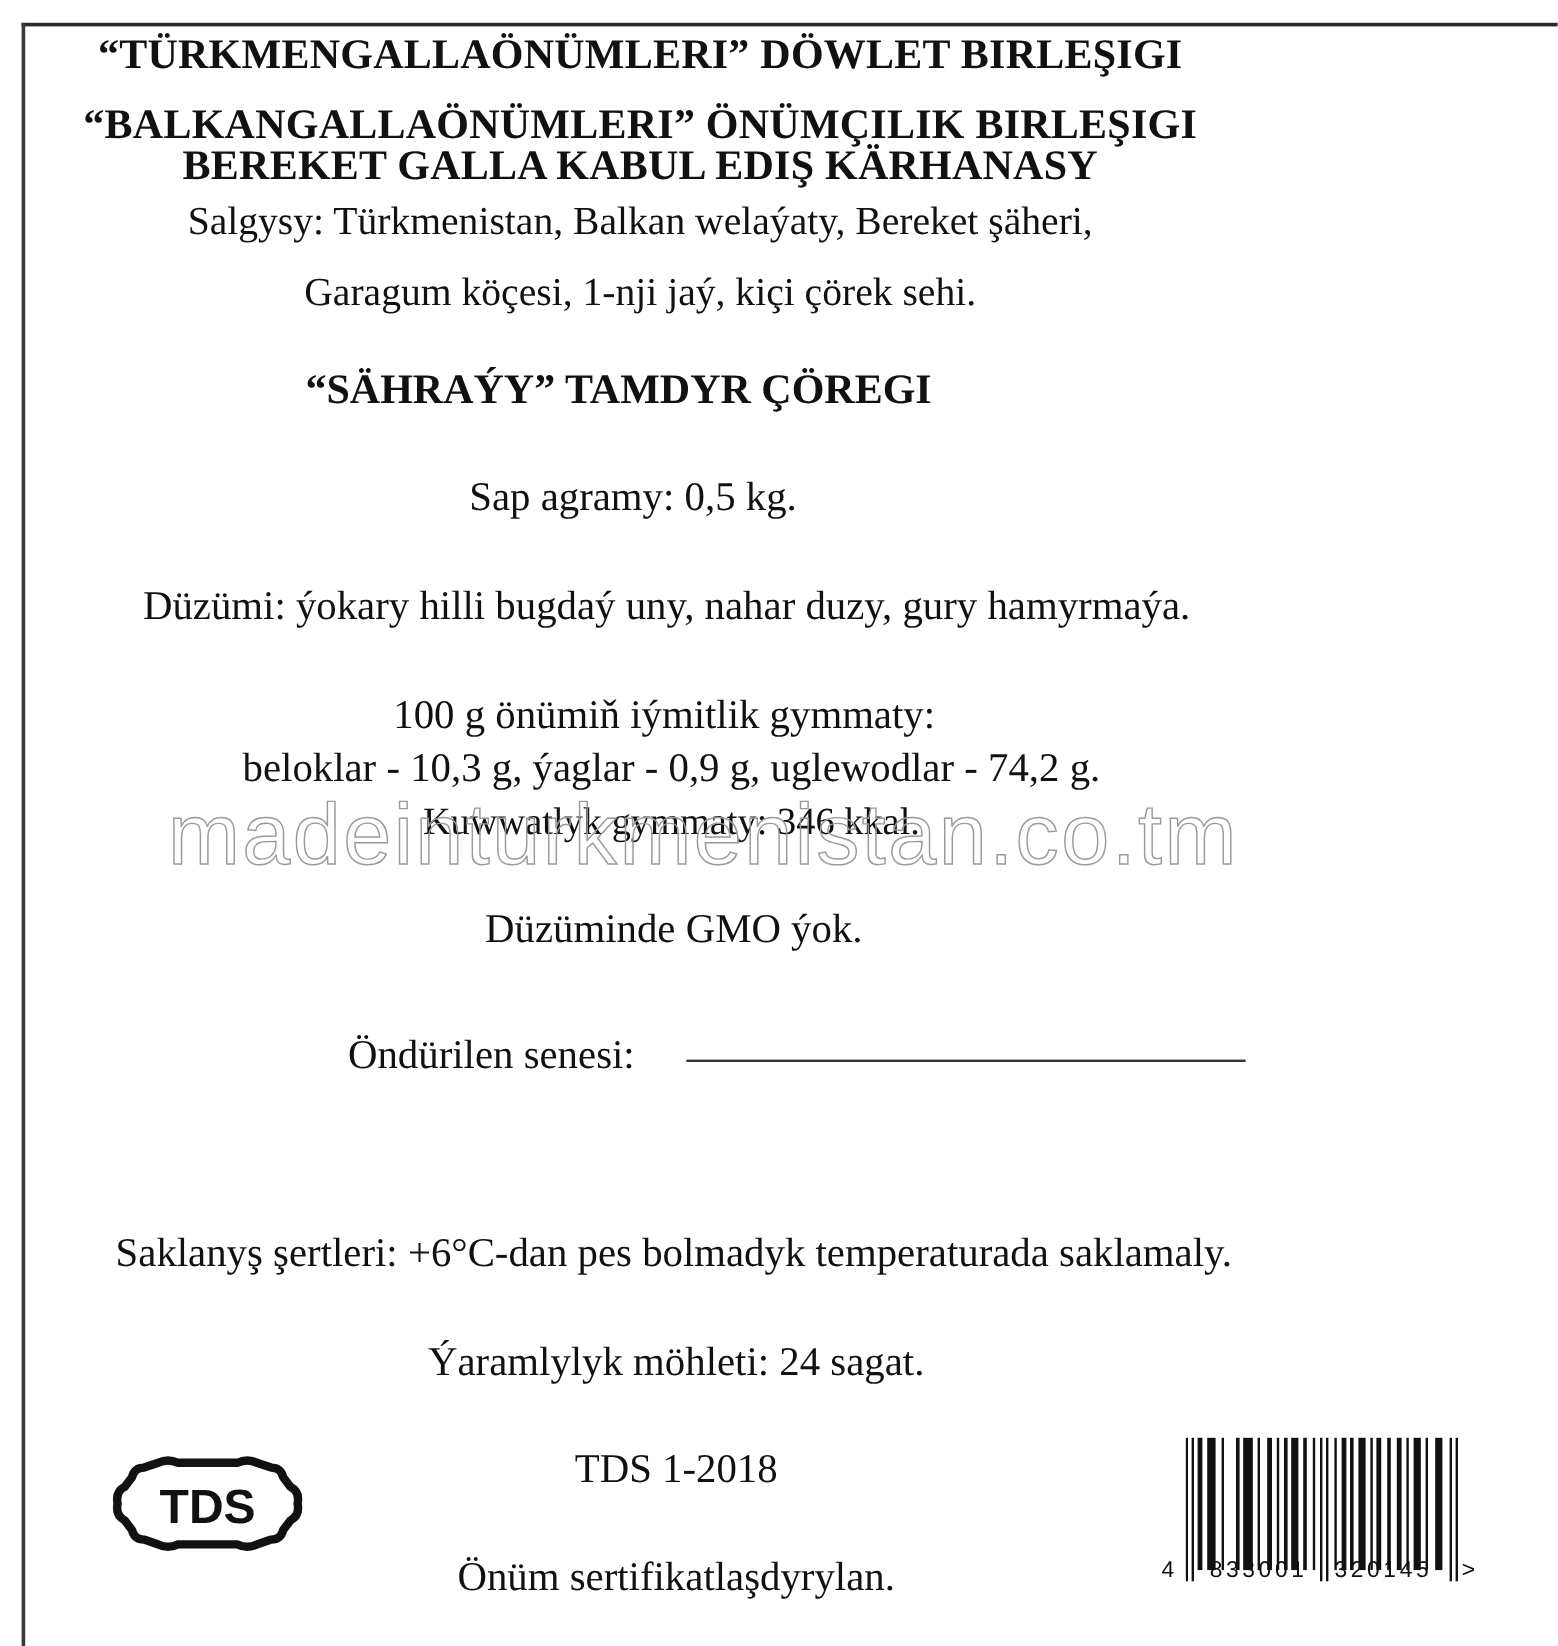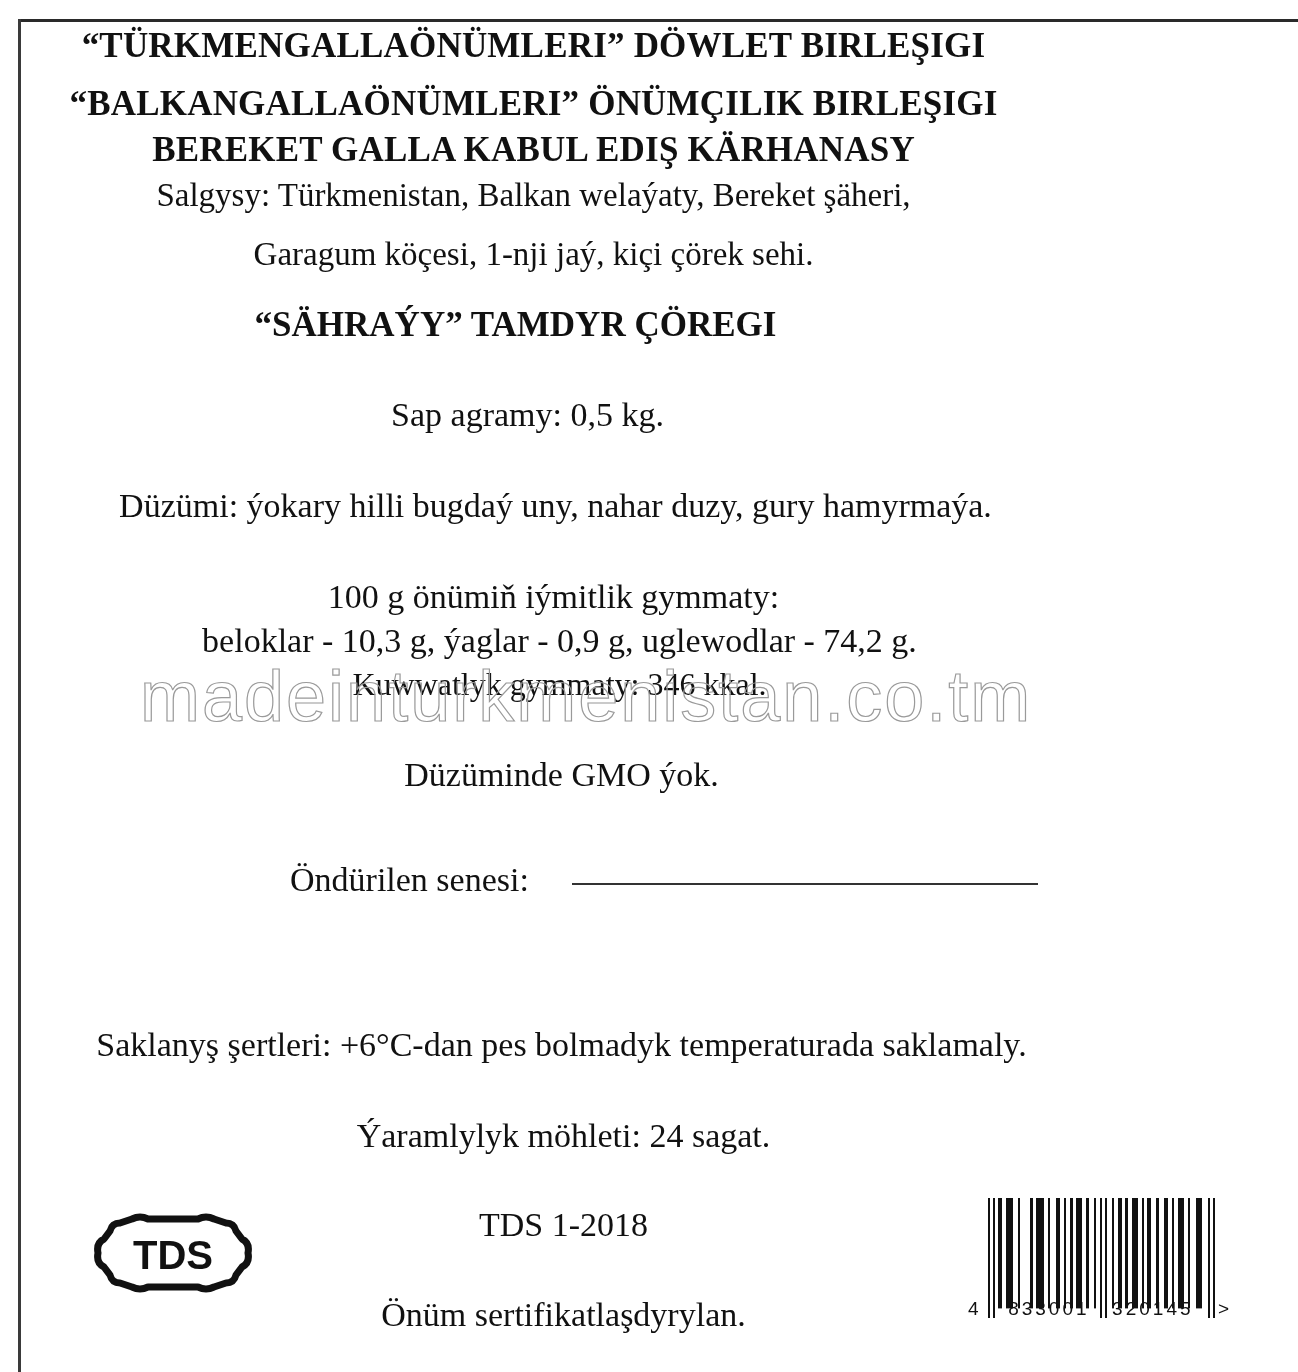--- a/index.html
+++ b/index.html
@@ -2,42 +2,42 @@
 <html><head>
 <meta charset="utf-8">
 <style>
   html, body { margin:0; padding:0; background:#ffffff; }
   body { width:1298px; height:1372px; position:relative; overflow:hidden;
          font-family:"Liberation Serif","DejaVu Serif",serif; color:#111; }
   .frame-top { position:absolute; left:18px; top:19px; width:1280px; height:0; border-top:3px solid #2a2a2a; }
   .frame-left { position:absolute; left:18px; top:19px; width:0; height:1353px; border-left:3px solid #3a3a3a; }
   .line { position:absolute; left:0; width:1067px; text-align:center; white-space:nowrap; }
   .hdr { font-weight:bold; font-size:35px; letter-spacing:0.2px; }
-  .addr { font-size:33px;margin-top:10px; }
+  .addr { font-size:33px; }
   .body { font-size:34px; }
   .title { font-weight:bold; font-size:35px; }
   .date-row { position:absolute; top:845px; left:290px; font-size:34px; white-space:nowrap;margin-top:16px; }
   .date-line { position:absolute; left:572px; top:883px; width:466px; height:0; border-top:2px solid #333; }
   .watermark { position:absolute; left:140px; top:655px; font-family:"Liberation Sans","DejaVu Sans",sans-serif;
                font-size:72px; letter-spacing:2px; color:transparent; -webkit-text-stroke:1.2px #9a9a9a;
                white-space:nowrap; pointer-events:none; }
   .logo { position:absolute; left:92px; top:1213px; width:162px; height:80px; }
   .barcode { position:absolute; left:988px; top:1198px; width:240px; height:120px; }
   .barcode-digits { position:absolute; top:1298px; left:968px; font-family:"Liberation Sans","DejaVu Sans",sans-serif;
                     font-size:19px; letter-spacing:3px; white-space:nowrap; }
 </style>
 </head>
 <body>
 
 <div class="frame-top"></div>
 <div class="frame-left"></div>
 
 <div class="line hdr" style="top:26px;">“TÜRKMENGALLAÖNÜMLERI” DÖWLET BIRLEŞIGI</div>
 <div class="line hdr" style="top:72px;margin-top:12px;">“BALKANGALLAÖNÜMLERI” ÖNÜMÇILIK BIRLEŞIGI</div>
-<div class="line hdr" style="top:130px;">BEREKET GALLA KABUL EDIŞ KÄRHANASY</div>
+<div class="line hdr" style="top:118px;">BEREKET GALLA KABUL EDIŞ KÄRHANASY</div>
 <div class="line addr" style="top:167px;">Salgysy: Türkmenistan, Balkan welaýaty, Bereket şäheri,</div>
 <div class="line addr" style="top:226px;">Garagum köçesi, 1-nji jaý, kiçi çörek sehi.</div>
 
 <div class="line title" style="top:305px; left:-18px;">“SÄHRAÝY” TAMDYR ÇÖREGI</div>
 <div class="line body" style="top:396px; left:-6px;">Sap agramy: 0,5 kg.</div>
 <div class="line body" style="top:487px; left:22px;">Düzümi: ýokary hilli bugdaý uny, nahar duzy, gury hamyrmaýa.</div>
 <div class="line body" style="top:578px; left:20px;">100 g önümiň iýmitlik gymmaty:</div>
 <div class="line body" style="top:622px; left:26px;">beloklar - 10,3 g, ýaglar - 0,9 g, uglewodlar - 74,2 g.</div>
 <div class="line body" style="top:666px; left:26px; font-size:32px;">Kuwwatlyk gymmaty: 346 kkal.</div>
 

